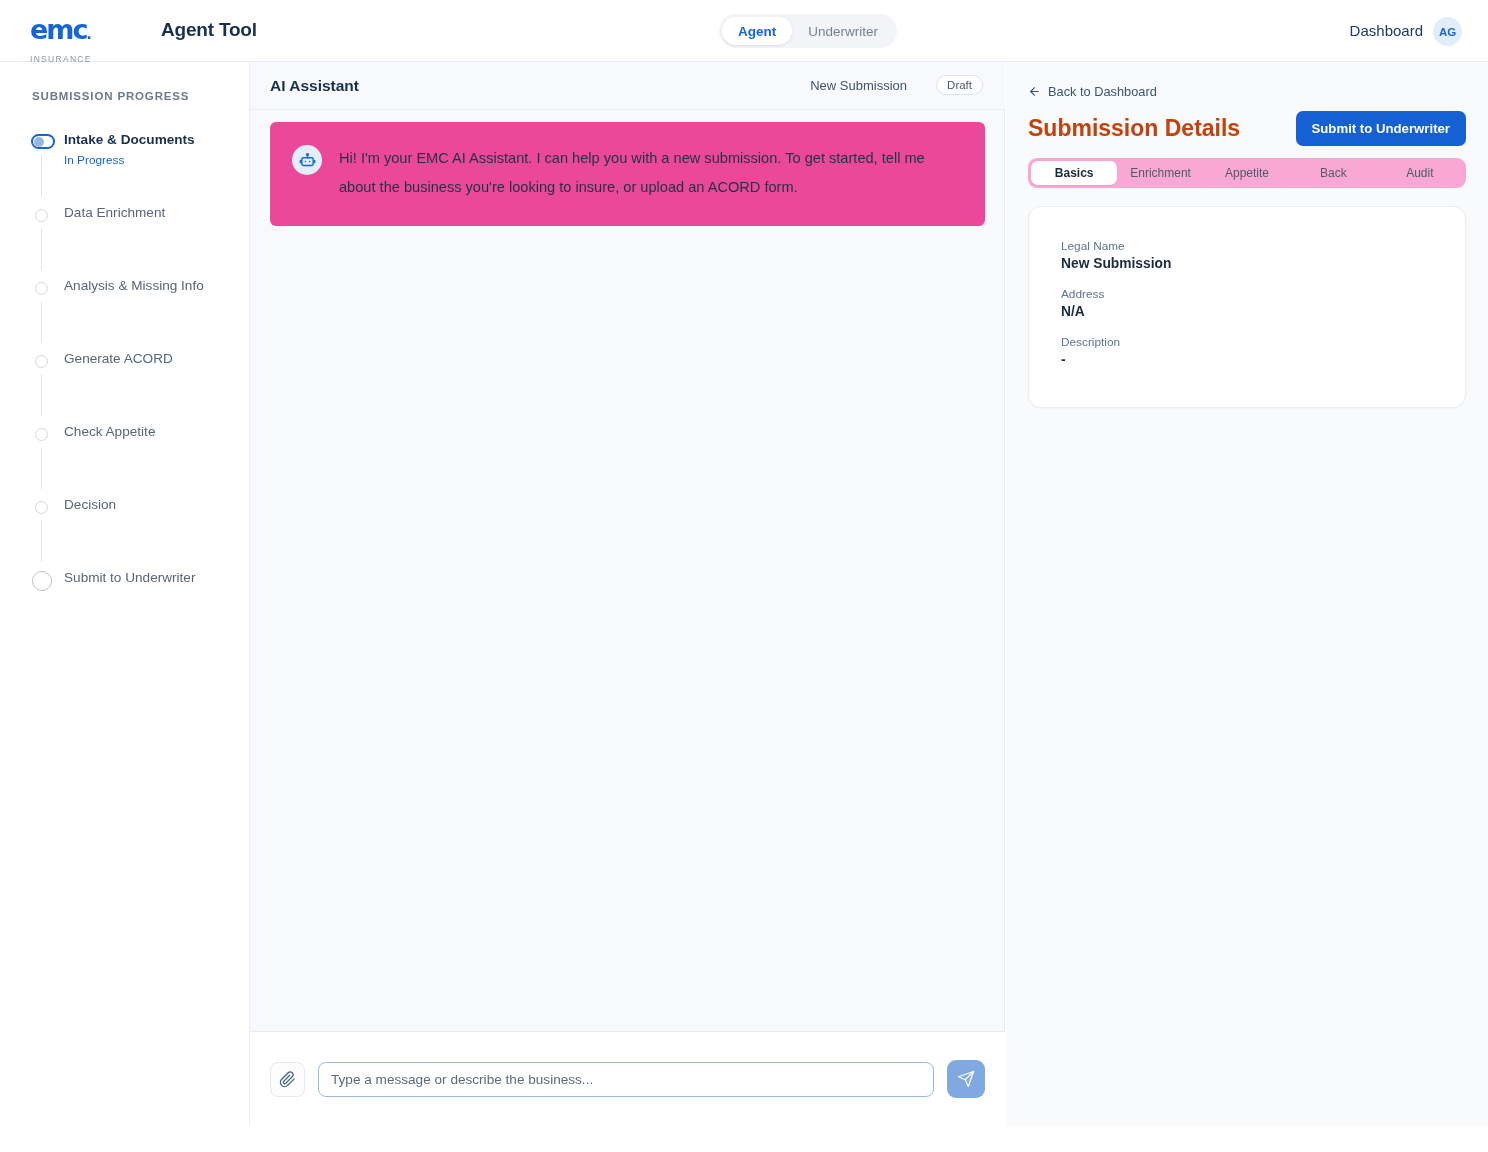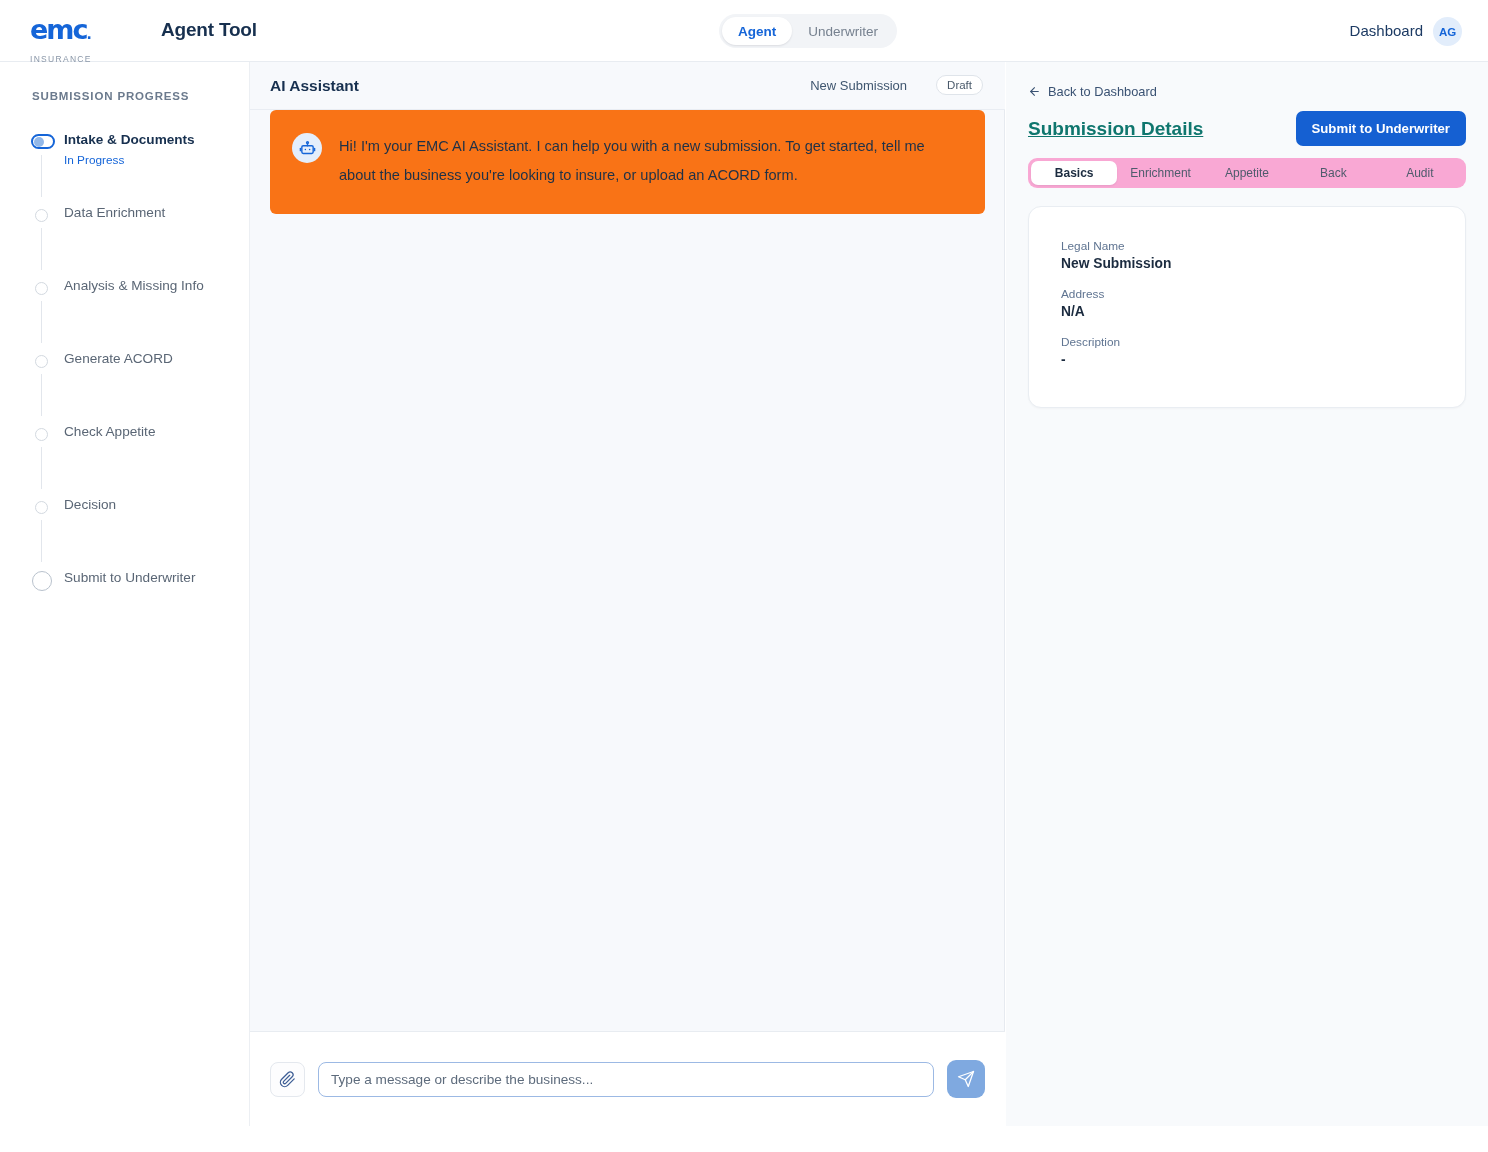--- a/index.html
+++ b/index.html
@@ -126,22 +126,22 @@
   .chat-sub {
     position: absolute; right: 98px; font-size: 13px; color: #3f566f;
   }
   .chat-badge {
     position: absolute; right: 22px; top: 13px;
     padding: 3px 10px; font-size: 11.5px; color: #4a5costume;
     color: #4a5a6b; border: 1px solid #dfe4ea; border-radius: 11px;
     background: #ffffff;
   }
   .msg-block {
-    position: absolute; left: 20px; top: 48px; width: 715px;
-    background: #f97316; border-radius: 6px;
+    position: absolute; left: 20px; top: 60px; width: 715px;
+    background: #ec4899; border-radius: 6px;
     padding: 22px 26px 24px 22px;
     display: flex;
   }
   .bot-avatar {
     flex: 0 0 auto; width: 30px; height: 30px; border-radius: 50%;
     background: #e4eefb; display: flex; align-items: center; justify-content: center;
     margin-top: 1px;
   }
   .msg-text {
     margin-left: 17px; font-size: 14.6px; line-height: 29px;
@@ -179,21 +179,21 @@
     background: #f8fafc; padding: 22px 22px 0 22px;
   }
   .back-link {
     display: flex; align-items: center; gap: 7px;
     font-size: 12.8px; color: #3a5273; cursor: pointer;
   }
   .detail-head {
     margin-top: 12px; display: flex; align-items: center;
     justify-content: space-between;
   }
-  .detail-title { font-size: 19px; font-weight: bold; color: #0f766e; text-decoration: underline; }
+  .detail-title { font-size: 23px; font-weight: bold; color: #c2410c; }
   .submit-btn {
     background: #1560d2; color: #ffffff; border: none; cursor: pointer;
     font-size: 13.2px; font-weight: bold; border-radius: 7px;
     padding: 10px 16px; font-family: "Liberation Sans", sans-serif;
   }
   .tabs {
     margin-top: 12px; height: 30px; background: #f9a8d4;
     border-radius: 9px; display: flex; align-items: flex-end; padding: 3px;
   }
   .tab {

